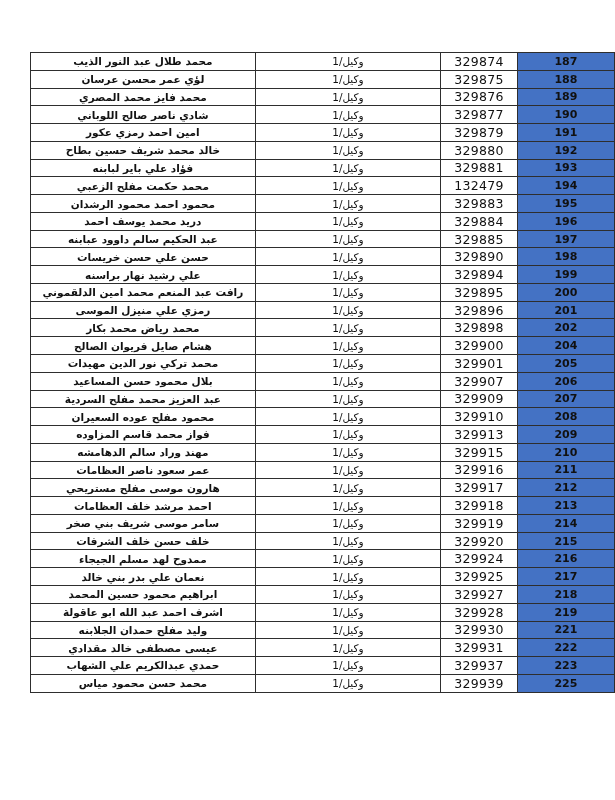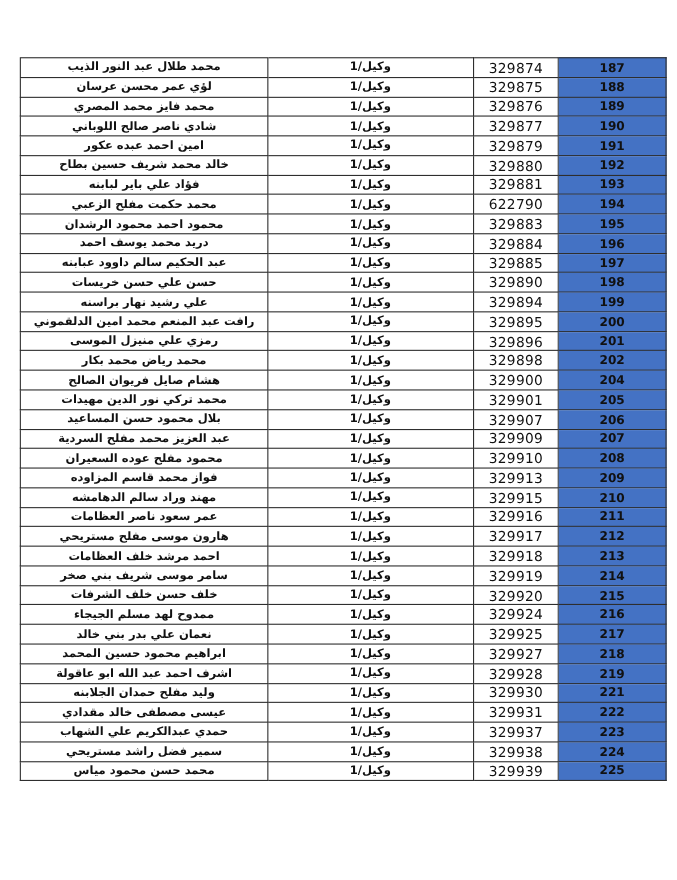--- a/index.html
+++ b/index.html
@@ -10,21 +10,21 @@
   .page {
     position: relative;
     width: 615px;
     height: 800px;
     background: #ffffff;
     overflow: hidden;
     font-family: "DejaVu Sans", sans-serif;
   }
   table.roster {
     position: absolute;
-    left: 18px;
+    left: 30px;
     top: 52px;
     border-spacing: 0;
     border-collapse: separate;
     table-layout: fixed;
   }
   table.roster col.c-name { width: 226px; }
   table.roster col.c-rank { width: 187px; }
   table.roster col.c-id   { width: 77px; }
   table.roster col.c-num  { width: 98px; }
 
@@ -43,21 +43,21 @@
   table.roster tr:first-child td { border-top: 1.5px solid #2e2e2e; }
   table.roster tr:last-child td { border-bottom: 1.5px solid #2e2e2e; }
 
   td.name {
     direction: rtl;
     font-weight: bold;
     font-size: 10.5px;
   }
   td.rank {
     direction: rtl;
-    font-weight: bold;
+    font-weight: normal;
     font-size: 10.5px;
   }
   td.id {
     font-weight: normal;
     font-size: 12.5px;
     letter-spacing: 0.3px;
   }
   td.num {
     background: #4472C4;
     color: #ffffff;
@@ -100,41 +100,41 @@
           <td class="id">329876</td>
           <td class="num">189</td>
         </tr>
         <tr>
           <td class="name">شادي ناصر صالح اللوباني</td>
           <td class="rank">وكيل/1</td>
           <td class="id">329877</td>
           <td class="num">190</td>
         </tr>
         <tr>
-          <td class="name">امين احمد عبده عكور</td>
+          <td class="name">امين احمد رمزي عكور</td>
           <td class="rank">وكيل/1</td>
           <td class="id">329879</td>
           <td class="num">191</td>
         </tr>
         <tr>
           <td class="name">خالد محمد شريف حسين بطاح</td>
           <td class="rank">وكيل/1</td>
           <td class="id">329880</td>
           <td class="num">192</td>
         </tr>
         <tr>
           <td class="name">فؤاد علي باير لبابنه</td>
           <td class="rank">وكيل/1</td>
           <td class="id">329881</td>
           <td class="num">193</td>
         </tr>
         <tr>
           <td class="name">محمد حكمت مفلح الزعبي</td>
           <td class="rank">وكيل/1</td>
-          <td class="id">622790</td>
+          <td class="id">132479</td>
           <td class="num">194</td>
         </tr>
         <tr>
           <td class="name">محمود احمد محمود الرشدان</td>
           <td class="rank">وكيل/1</td>
           <td class="id">329883</td>
           <td class="num">195</td>
         </tr>
         <tr>
           <td class="name">دريد محمد يوسف احمد</td>
@@ -284,26 +284,20 @@
           <td class="name">عيسى مصطفى خالد مقدادي</td>
           <td class="rank">وكيل/1</td>
           <td class="id">329931</td>
           <td class="num">222</td>
         </tr>
         <tr>
           <td class="name">حمدي عبدالكريم علي الشهاب</td>
           <td class="rank">وكيل/1</td>
           <td class="id">329937</td>
           <td class="num">223</td>
-        </tr>
-        <tr>
-          <td class="name">سمير فضل راشد مستريحي</td>
-          <td class="rank">وكيل/1</td>
-          <td class="id">329938</td>
-          <td class="num">224</td>
         </tr>
         <tr>
           <td class="name">محمد حسن محمود مياس</td>
           <td class="rank">وكيل/1</td>
           <td class="id">329939</td>
           <td class="num">225</td>
         </tr>
       </tbody>
   </table>
 </div>

